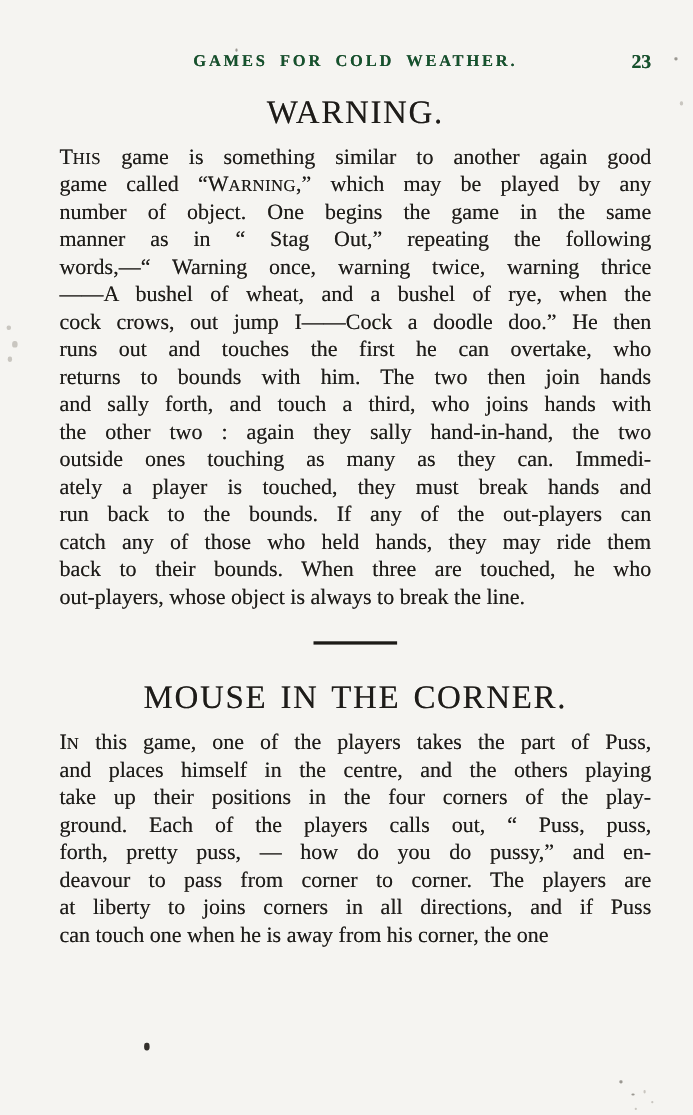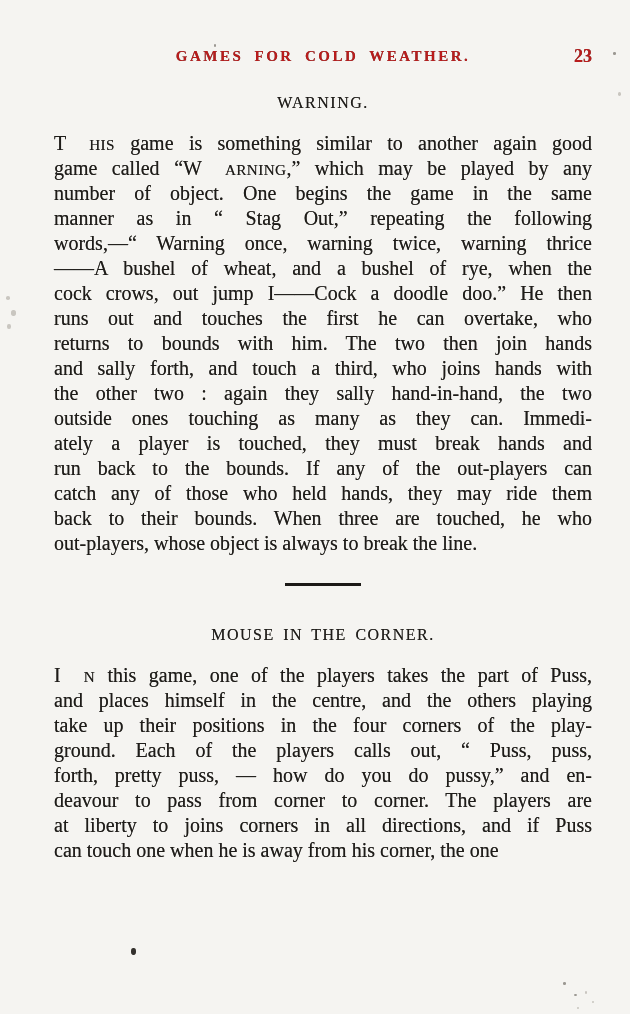--- a/index.html
+++ b/index.html
@@ -25,35 +25,35 @@
 
   .running-head {
     position: relative;
     margin-top: 48px;
     height: 20px;
     text-align: center;
     font-weight: bold;
     font-size: 15px;
     letter-spacing: 2.5px;
     word-spacing: 5px;
-    color: #b91c1c;
+    color: #14532d;
   }
   .page-number {
     position: absolute;
     right: 0;
     top: -2px;
     font-size: 18px;
     letter-spacing: 0;
     word-spacing: 0;
     margin-left: 20px;
   }
 
   .section-heading {
     font-weight: normal;
-    font-size: 16px;
+    font-size: 30px;
     line-height: 26px;
     letter-spacing: 1.5px;
     word-spacing: 3px;
     text-align: center;
     margin: 22px 0 0 0;
   }
 
   .paragraph { margin-top: 15px; }
 
   .line {
@@ -61,21 +61,21 @@
     line-height: 25px;
     height: 25px;
     text-align: justify;
     text-align-last: justify;
     white-space: normal;
   }
   .line.last {
     text-align-last: left;
   }
 
-  .sc { font-size: 0.76em; letter-spacing: 0.4px; margin-left: 23px; }
+  .sc { font-size: 0.76em; letter-spacing: 0.4px; }
 
   .divider {
     width: 76px;
     border-top: 3px solid #1c1a17;
     margin: 27px auto 36px auto;
   }
 
   .speck { position: absolute; border-radius: 45%; }
   .sp-dark  { background: #34312d; }
   .sp-mid   { background: #9b9892; }

